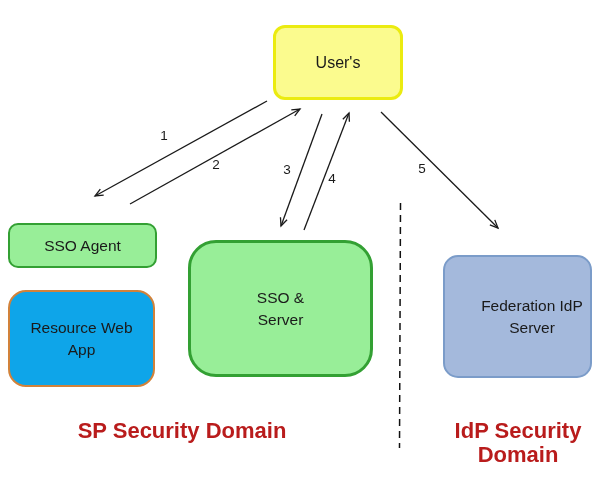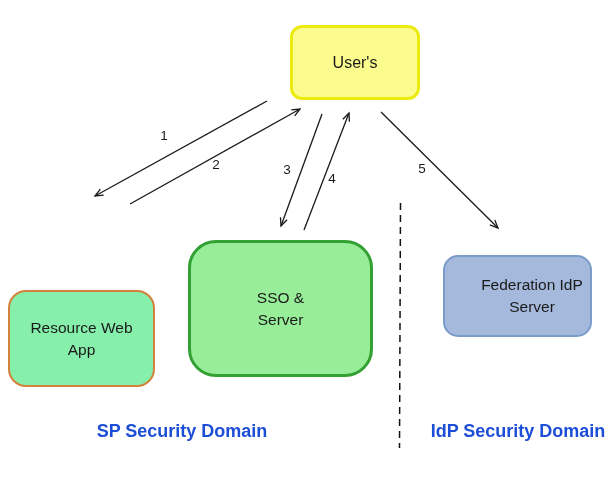--- a/index.html
+++ b/index.html
@@ -16,54 +16,54 @@
     position:absolute;
     display:flex;flex-direction:column;
     align-items:center;justify-content:center;
     text-align:center;
     box-sizing:border-box;
     font-size:15.5px;line-height:22px;
     color:#1a1a1a;
   }
   .node span{display:block;}
   .node-browser{
-    left:290px;top:25px;width:130px;height:75px;
+    left:273px;top:25px;width:130px;height:75px;
     background:#fbfb8e;border:3px solid #ebeb10;border-radius:12px;
     font-size:16px;
   }
   .node-sso-agent{
     left:8px;top:223px;width:149px;height:45px;
     background:#98ee98;border:2.5px solid #33a033;border-radius:10px;
   }
   .node-resource{
     left:8px;top:290px;width:147px;height:97px;
-    background:#86efac;border:2.5px solid #d2823a;border-radius:18px;
+    background:#0ea5e9;border:2.5px solid #d2823a;border-radius:18px;
   }
   .node-sp-server{
     left:188px;top:240px;width:185px;height:137px;
     background:#98ee98;border:3px solid #33a033;border-radius:28px;
   }
   .node-idp-server{
-    left:443px;top:255px;width:149px;height:82px;
+    left:443px;top:255px;width:149px;height:123px;
     background:#a4b9dc;border:2.5px solid #7b9cc9;border-radius:15px;padding-left:29px;
   }
   .arrow-label{
     position:absolute;
     width:14px;text-align:center;
     font-size:13.5px;font-weight:400;color:#1a1a1a;
   }
   .lbl-1{left:157px;top:128px;}
   .lbl-2{left:209px;top:157px;}
   .lbl-3{left:280px;top:162px;}
   .lbl-4{left:325px;top:171px;}
   .lbl-5{left:415px;top:161px;}
   .domain-label{
     position:absolute;top:419px;width:210px;height:24px;
     text-align:center;
-    font-size:18px;font-weight:700;color:#1d4ed8;
+    font-size:22px;font-weight:700;color:#b91c1c;
     line-height:24px;
   }
   .domain-sp{left:77px;}
   .domain-idp{left:413px;}
 </style>
 </head>
 <body>
 
 <div class="canvas">
 
@@ -78,20 +78,23 @@
     <line x1="322" y1="114" x2="281" y2="226" stroke="#1a1a1a" stroke-width="1.3" marker-end="url(#ah)"></line>
     <line x1="304" y1="230" x2="349" y2="113" stroke="#1a1a1a" stroke-width="1.3" marker-end="url(#ah)"></line>
     <line x1="381" y1="112" x2="498" y2="228" stroke="#1a1a1a" stroke-width="1.3" marker-end="url(#ah)"></line>
     <line x1="400.5" y1="203" x2="399.5" y2="448" stroke="#111" stroke-width="1.5" stroke-dasharray="7 5"></line>
   </svg>
 
   <div class="node node-browser">
     <span>User's</span>
   </div>
 
+  <div class="node node-sso-agent">
+    <span>SSO Agent</span>
+  </div>
 
   <div class="node node-resource">
     <span>Resource Web</span>
     <span>App</span>
   </div>
 
   <div class="node node-sp-server">
     <span>SSO &amp;</span>
     <span>Server</span>
   </div>

